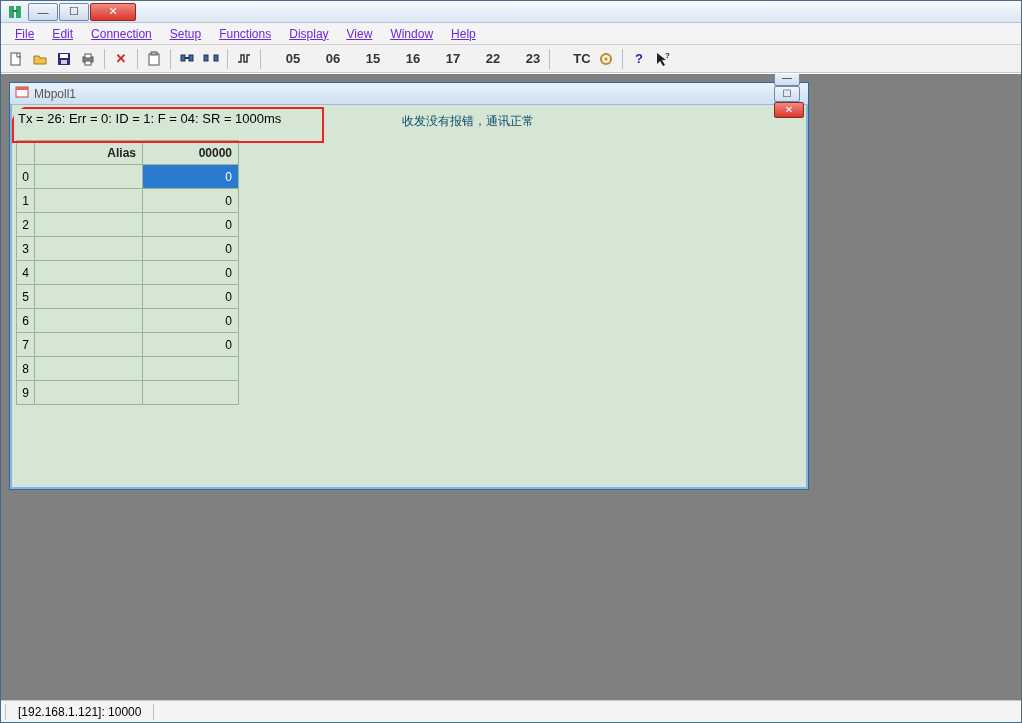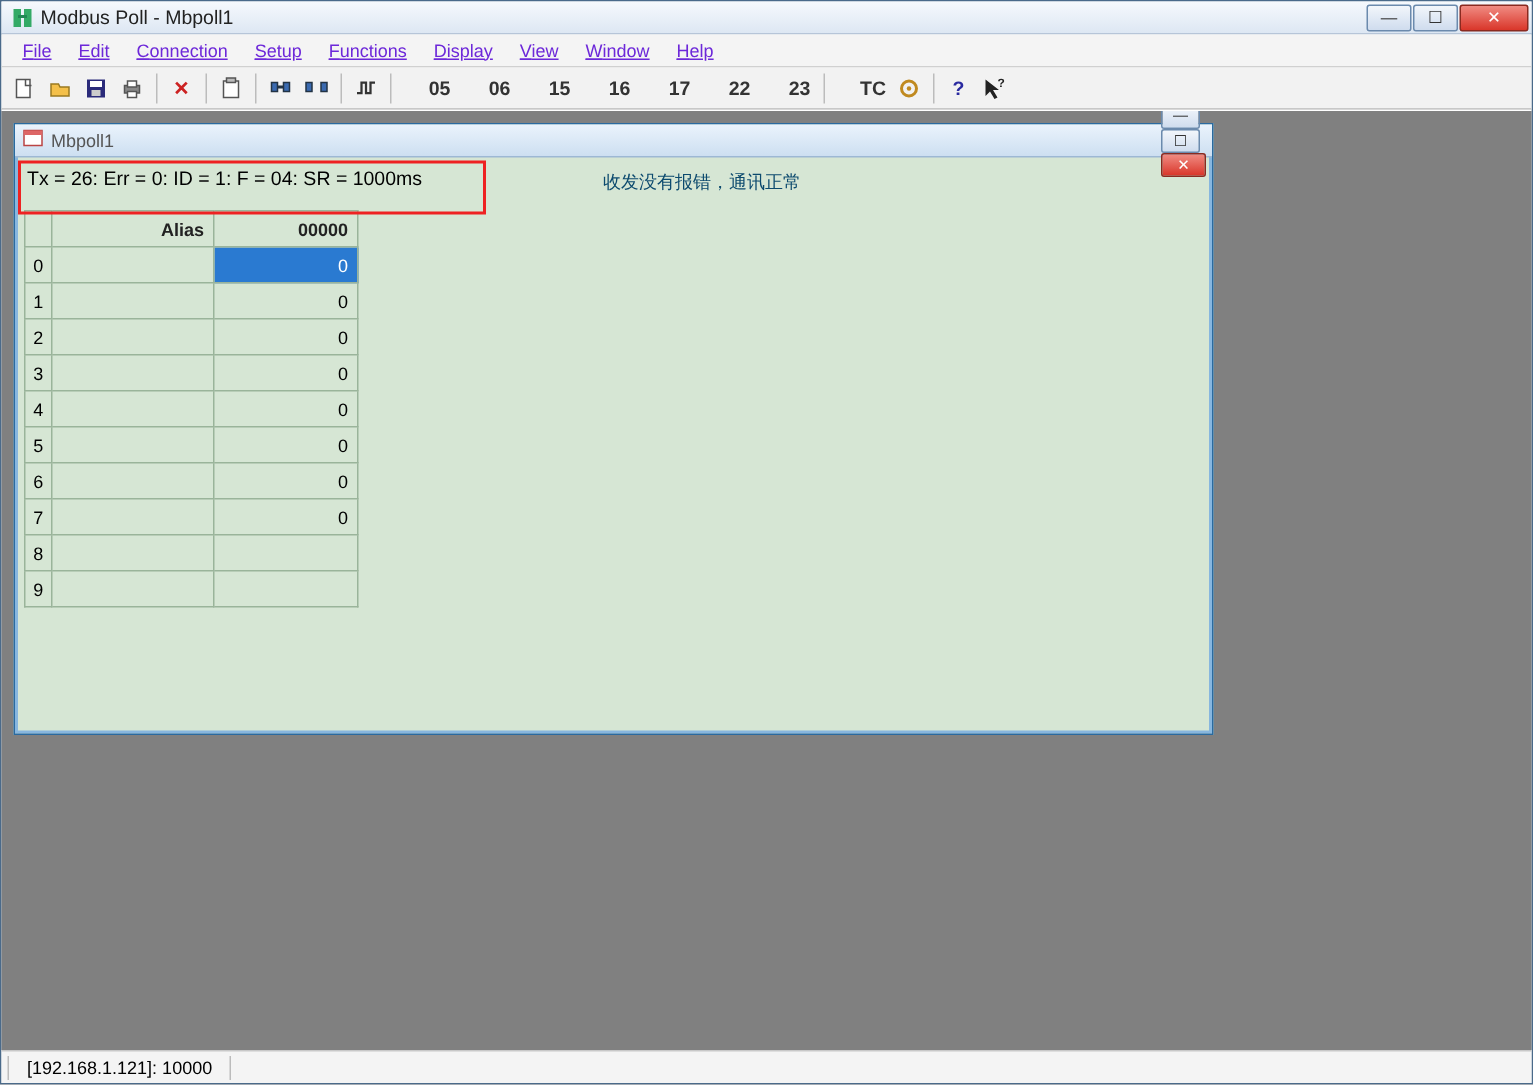--- a/index.html
+++ b/index.html
@@ -25,21 +25,21 @@
 
     .mdi-area { flex: 1; background: #808080; position: relative; overflow: hidden; border-top: 1px solid #fff; }
 
     
     .child-window { position: absolute; left: 8px; top: 8px; width: 800px; height: 408px; border: 1px solid #2a6aa0; background: #d6e6d4; display: flex; flex-direction: column; box-shadow: 0 0 0 2px #87b6de inset; }
     .child-titlebar { height: 22px; background: linear-gradient(#eaf3fc, #cddff1); border-bottom: 1px solid #9db8d4; display: flex; align-items: center; padding: 0 4px; }
     .child-titlebar .title-text { flex: 1; font-size: 12px; color: #555; }
     .child-titlebar .win-btns .win-btn { width: 26px; height: 16px; font-size: 10px; }
     .child-titlebar .win-btns .win-btn.close { width: 30px; }
 
-    .child-body { flex: 1; padding: 4px 6px; overflow: auto; position: relative; }
+    .child-body { flex: 1; padding: 4px 6px; overflow: auto; position: relative; border-radius: 24px; }
 
     .annotation-box { position: absolute; left: 2px; top: 2px; width: 312px; height: 36px; border: 2px solid #e22; pointer-events: none; }
     .status-line { font-size: 13px; margin: 2px 0 14px 2px; }
     .annotation-text { color: #0c4a6e; font-size: 12px; position: absolute; left: 392px; top: 8px; font-family: Liberation Serif, serif; }
 
     .grid { border-collapse: collapse; background: #d6e6d4; }
     .grid th, .grid td { border: 1px solid #9ab49a; font-size: 12px; height: 24px; }
     .grid .hdr { background: #d6e6d4; color: #222; text-align: right; padding-right: 6px; }
     .grid .rowhdr { width: 18px; text-align: center; background: #d6e6d4; }
     .grid .alias { width: 108px; background: #d6e6d4; text-align: right; }
@@ -62,21 +62,20 @@
 <div class="main-window">
 
   <div class="titlebar">
     <span class="app-icon">
       <svg class="svg-ico" viewBox="0 0 16 16">
           <rect x="2" y="2" width="5" height="12" fill="#3a6"></rect>
           <rect x="9" y="2" width="5" height="12" fill="#3a6"></rect>
           <rect x="5" y="6" width="6" height="2" fill="#285"></rect>
         </svg>
     </span>
-    <span class="title-text">Modbus Poll - Mbpoll1</span>
     <div class="win-btns">
       <div class="win-btn">
           <span>—</span>
         </div>
       <div class="win-btn">
           <span>☐</span>
         </div>
       <div class="win-btn close">
           <span>✕</span>
         </div>

